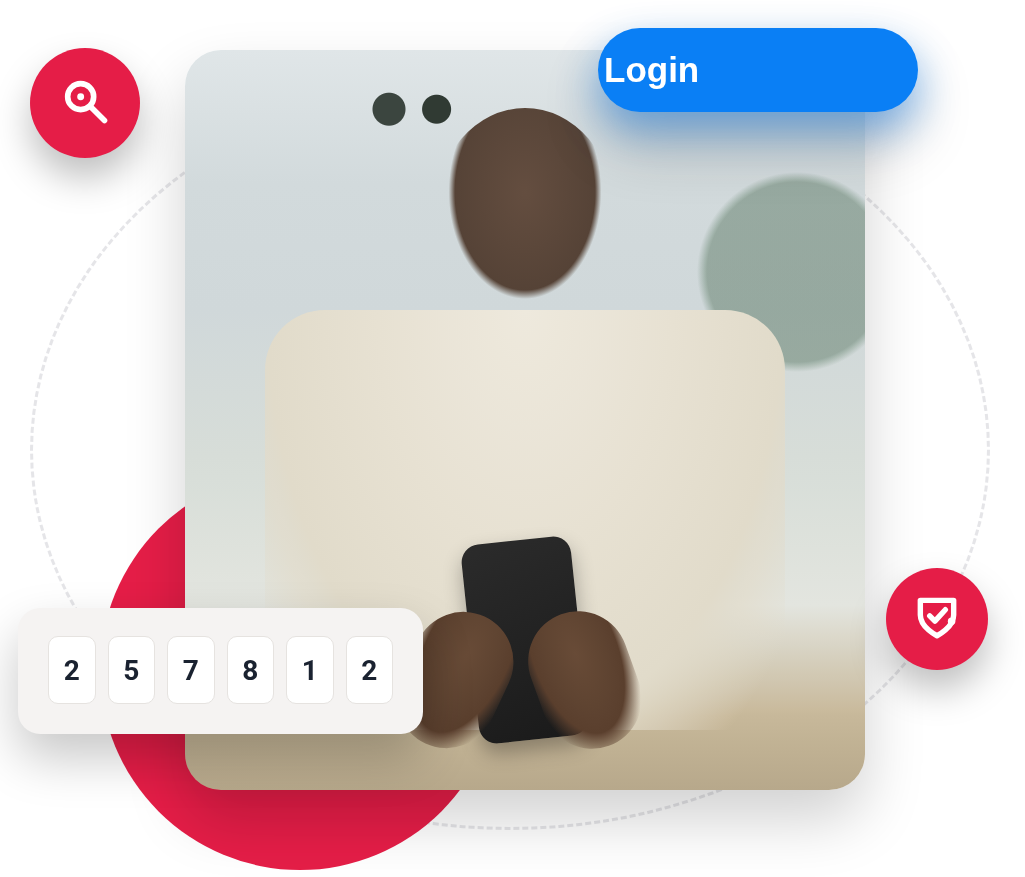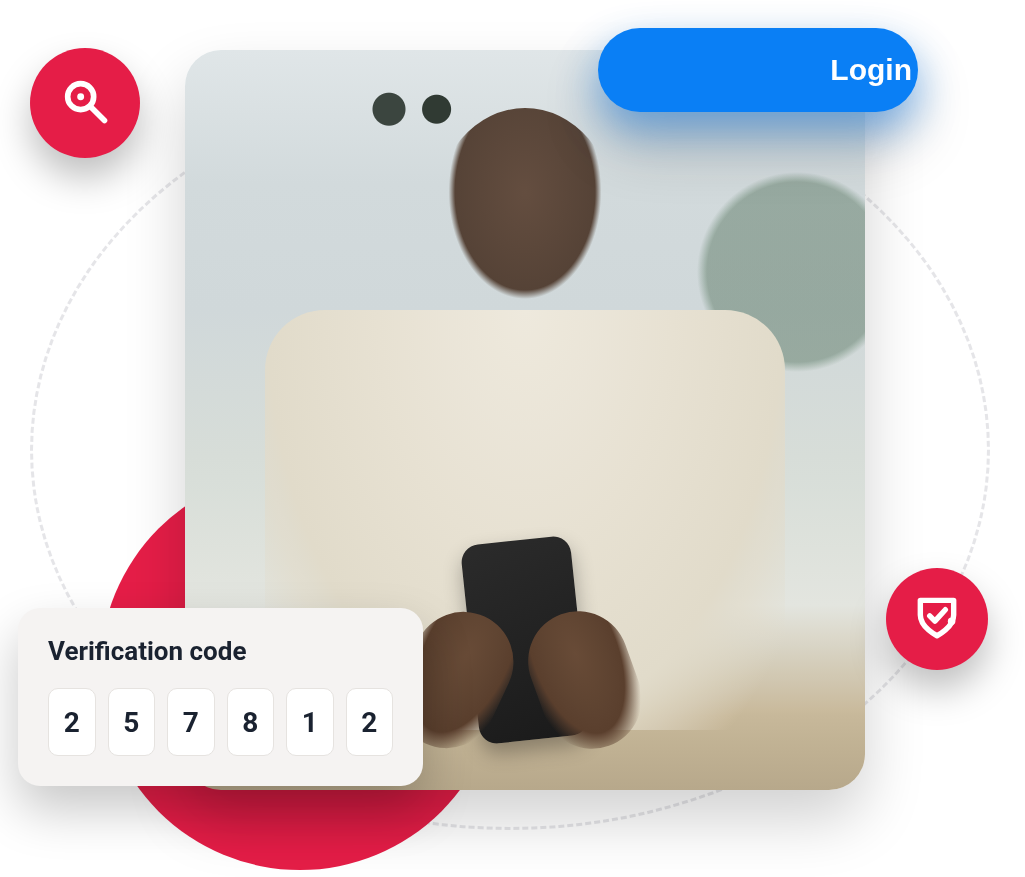--- a/index.html
+++ b/index.html
@@ -128,25 +128,25 @@
   .login-btn{
     position:absolute;
     left:598px;
     top:28px;
     width:320px;
     height:84px;
     background:var(--accent-blue);
     color:#fff;
     border:none;
     border-radius:44px;
-    font-size:30px;
+    font-size:35px;
     font-weight:700;
     display:flex;
     align-items:center;
-    justify-content:flex-end;
+    justify-content:flex-start;
     box-shadow:0 18px 40px rgba(10,127,245,0.45),0 34px 60px rgba(0,0,0,0.20);
     cursor:pointer;
   }
 
   
   .badge{
     position:absolute;
     width:110px;
     height:110px;
     background:var(--accent-red);
@@ -246,21 +246,20 @@
     <span>
       <svg viewBox="0 0 24 24">
         <path d="M4 4 H20 V11 C20 17 12 21 12 21 C12 21 4 17 4 11 Z"></path>
         <path d="M8.5 11.5 L11 14 L16 8.5"></path>
         <circle cx="19" cy="14" r="1.8" fill="#fff" stroke="none"></circle>
       </svg>
     </span>
   </div>
 
   <div class="code-card">
-    <h3>Verification code</h3>
     <div class="digits">
       <div class="digit">2</div>
       <div class="digit">5</div>
       <div class="digit">7</div>
       <div class="digit">8</div>
       <div class="digit">1</div>
       <div class="digit">2</div>
     </div>
   </div>
 

